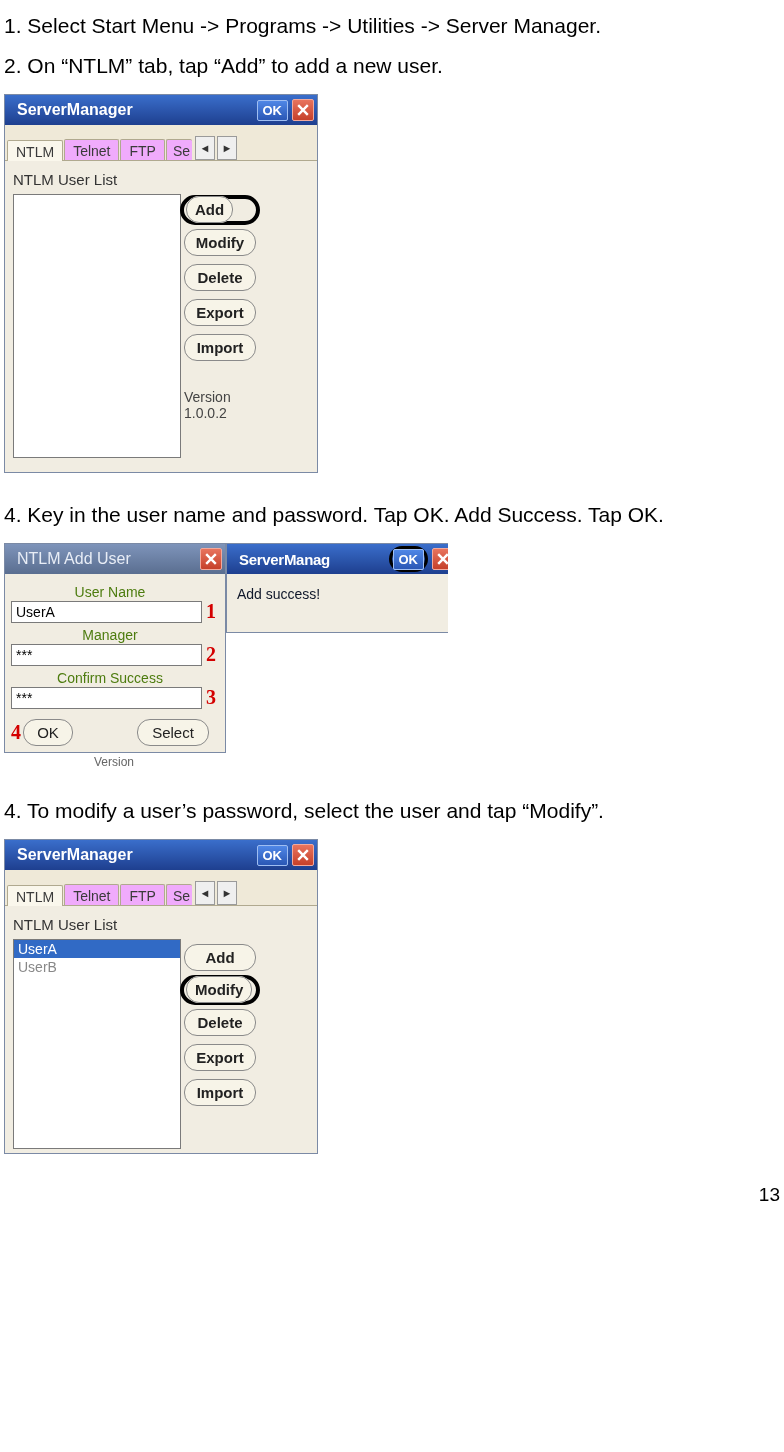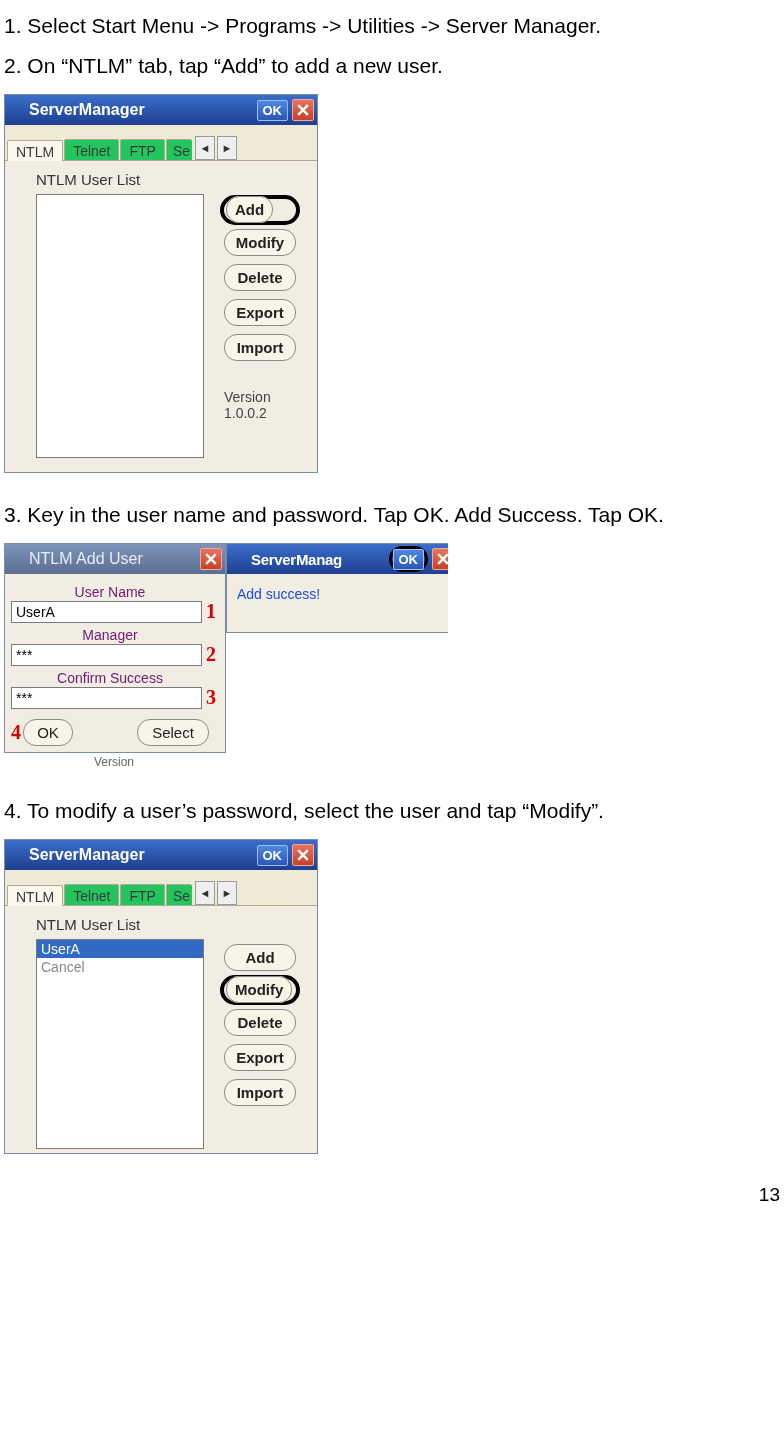--- a/index.html
+++ b/index.html
@@ -24,21 +24,21 @@
     background: #f1ede2;
     display: inline-block;
     vertical-align: top;
     font-family: Tahoma, Arial, sans-serif;
   }
   .titlebar {
     background: linear-gradient(to bottom,#3a6ecb,#1e3f8f);
     color: #fff;
     display: flex;
     align-items: center;
-    padding: 2px 3px 2px 24px;
+    padding: 2px 3px 2px 12px;
     font-size: 16px;
     font-weight: bold;
     height: 30px;
   }
   .titlebar .title { flex: 1; }
   .ok-btn {
     background: linear-gradient(to bottom,#4f87e6,#2a57b5);
     border: 1px solid #9fbef2;
     color: #fff;
     font-size: 13px;
@@ -68,21 +68,21 @@
     background: #efe9d8;
     padding: 3px 2px 0 2px;
     border-bottom: 1px solid #b0a98f;
     font-size: 14px;
     color: #3a3a3a;
     height: 36px;
   }
   .tab {
     border: 1px solid #b0a98f;
     border-bottom: none;
-    background: #22c55e;
+    background: #f0abfc;
     padding: 3px 8px 1px 8px;
     margin-right: 1px;
     border-radius: 2px 2px 0 0;
   }
   .tab.active {
     background: #faf7ec;
     position: relative;
     top: 1px;
   }
   .tab.partial {
@@ -99,22 +99,21 @@
     display: flex;
     align-items: center;
     justify-content: center;
     font-size: 11px;
     color: #333;
   }
   
   .sm-body {
     padding: 10px 8px 14px 8px;
     display: flex;
-    gap: 20px;
-    margin-left: 23px;
+    gap: 3px;
   }
   .listlabel {
     font-size: 15px;
     color: #333;
     margin-bottom: 6px;
   }
   .userlist {
     width: 168px;
     height: 264px;
     background: #fff;
@@ -157,21 +156,21 @@
     color: #444;
     margin-top: 20px;
   }
   
   .add-user-body {
     padding: 6px 6px 6px 6px;
     width: 210px;
   }
   .field-label {
     font-size: 14px;
-    color: #701a75;
+    color: #4d7c0f;
     text-align: center;
     margin-top: 4px;
   }
   .field-row {
     display: flex;
     align-items: center;
     gap: 4px;
   }
   .text-input {
     flex: 1;
@@ -193,21 +192,21 @@
     justify-content: space-between;
     margin-top: 10px;
     align-items: center;
   }
   .clipped {
     overflow: hidden;
   }
   .success-body {
     padding: 12px 10px 30px 10px;
     font-size: 14px;
-    color: #1d4ed8;
+    color: #0f172a;
     width: 210px;
   }
   .ok-ring {
     border: 3px solid #000;
     border-radius: 14px;
     padding: 1px;
     display: inline-block;
   }
   .footer-pagenum {
     text-align: right;
@@ -261,21 +260,21 @@
         <span class="std-btn">Import</span>
         <div class="version">
           <span>Version</span><br>
           <span>1.0.0.2</span>
         </div>
       </div>
     </div>
   </div>
 </div>
 
-<div class="step">3. Key in the user name and password. Tap OK. Add Success. Tap OK.</div>
+<div class="step">4. Key in the user name and password. Tap OK. Add Success. Tap OK.</div>
 
 <div class="screenshot-wrap row-shots">
 
   <div class="clipped" style="width:222px;">
     <div class="ce-window" style="width:222px;">
       <div class="titlebar" style="background:linear-gradient(to bottom,#7e94ba,#5a6e90);">
         <span class="title" style="font-weight:normal;color:#e8edf6;">NTLM Add User</span>
         <span class="close-btn">
           <svg viewBox="0 0 10 10">
               <path d="M1 1 L9 9 M9 1 L1 9" stroke="#fff" stroke-width="2"></path>
@@ -347,21 +346,21 @@
       <div class="tab">FTP</div>
       <div class="tab partial">Se</div>
       <div class="scroll-arrow">◄</div>
       <div class="scroll-arrow">►</div>
     </div>
     <div class="sm-body" style="padding-bottom:4px;">
       <div>
         <div class="listlabel">NTLM User List</div>
         <div class="userlist" style="height:210px;">
           <div class="item selected">UserA</div>
-          <div class="item" style="color:#888;">Cancel</div>
+          <div class="item" style="color:#888;">UserB</div>
         </div>
       </div>
       <div class="btncol">
         <div style="height:20px;"></div>
         <span class="std-btn">Add</span>
         <span class="btn-ring">
           <span class="std-btn">Modify</span>
         </span>
         <span class="std-btn">Delete</span>
         <span class="std-btn">Export</span>

